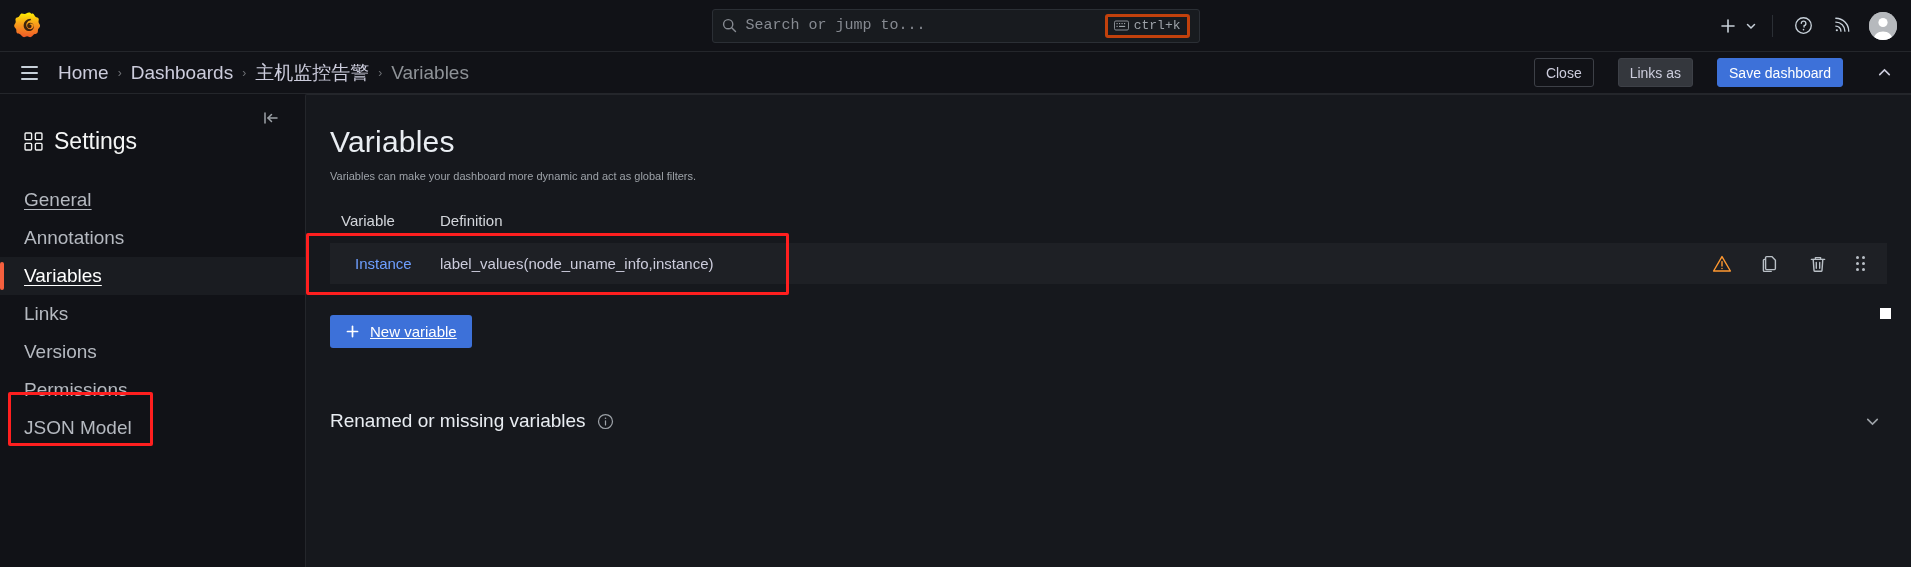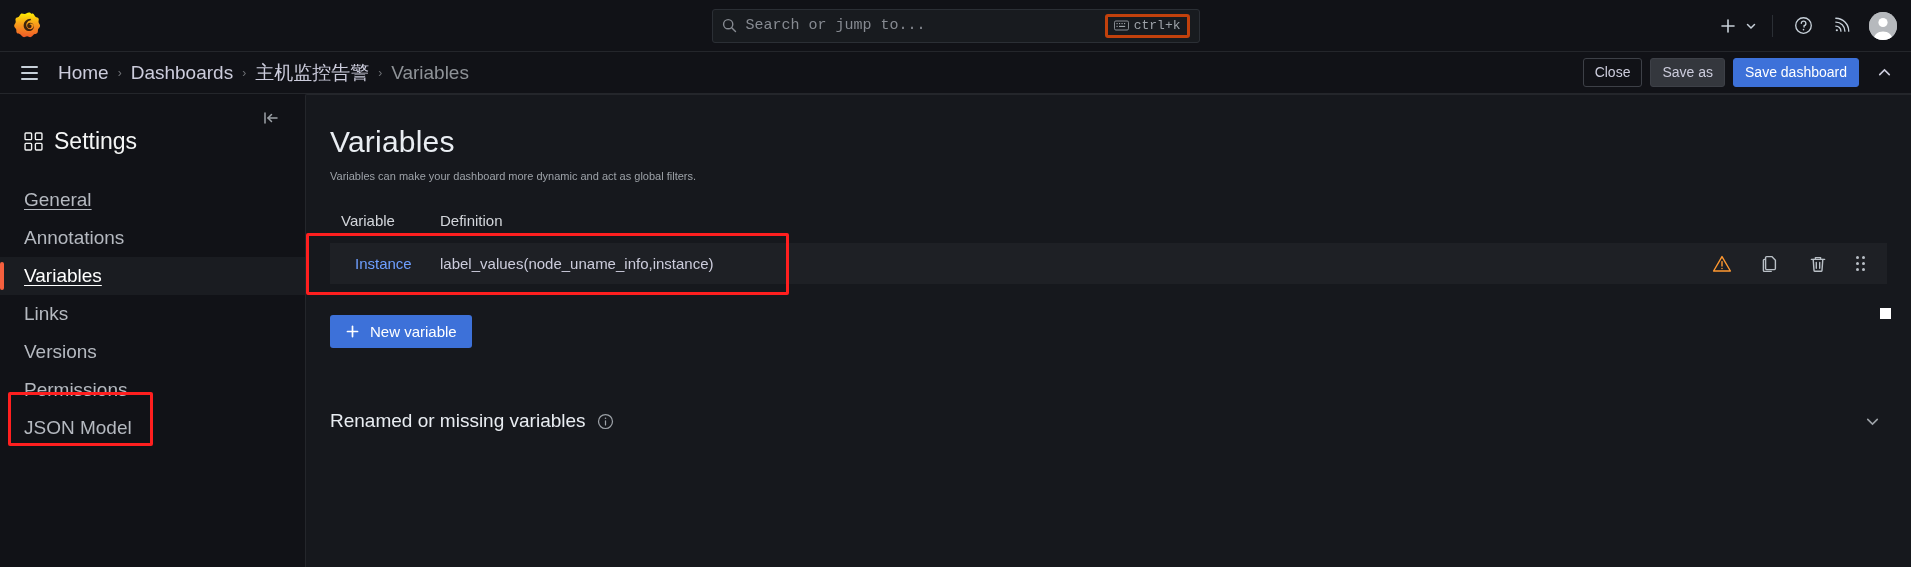--- a/index.html
+++ b/index.html
@@ -122,21 +122,22 @@
     padding: 2px 4px;
     white-space: nowrap;
   }
   .crumb.current { color: #8e9297; }
   .crumb-sep { color: #6e7075; font-size: 12px; padding: 0 3px; display:flex; align-items:center; }
 
   .breadbar-right {
     position: absolute;
     right: 12px;
     display: flex;
-    gap: 8px;
+    align-items: center;
+    gap: 24px;
   }
   .btn {
     height: 29px;
     padding: 0 11px;
     border-radius: 3px;
     font-size: 14px;
     font-weight: 500;
     cursor: pointer;
     display: flex;
     align-items: center;
@@ -313,20 +314,21 @@
     color: #fff;
     border: none;
     border-radius: 3px;
     font-size: 15px;
     font-weight: 500;
     display: inline-flex;
     align-items: center;
     gap: 10px;
     cursor: pointer;
     font-family: "Liberation Sans", sans-serif;
+    text-decoration: underline;
   }
 
   .renamed-section {
     margin-top: 62px;
     display: flex;
     align-items: center;
     position: relative;
     cursor: pointer;
   }
   .renamed-title {
@@ -443,21 +445,21 @@
     <span class="crumb-sep">›</span>
     <a class="crumb">Dashboards</a>
     <span class="crumb-sep">›</span>
     <a class="crumb">主机监控告警</a>
     <span class="crumb-sep">›</span>
     <span class="crumb current">Variables</span>
   </div>
 
   <div class="breadbar-right">
     <button class="btn btn-outline">Close</button>
-    <button class="btn btn-secondary">Save as</button>
+    <button class="btn btn-secondary">Links as</button>
     <button class="btn btn-primary">Save dashboard</button>
     <div class="collapse-chevron">
       <svg width="17" height="17" viewBox="0 0 16 16" fill="none" stroke="#ccccdc" stroke-width="1.5" stroke-linecap="round">
         <polyline points="3.5,10 8,5.5 12.5,10"></polyline>
       </svg>
     </div>
   </div>
 </div>
 
 <div class="body-wrap">

